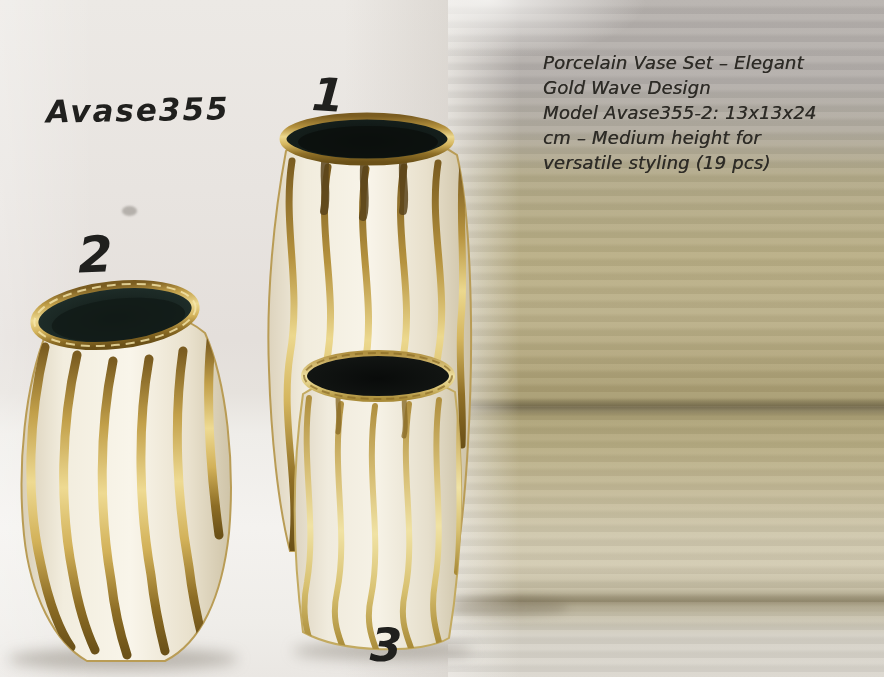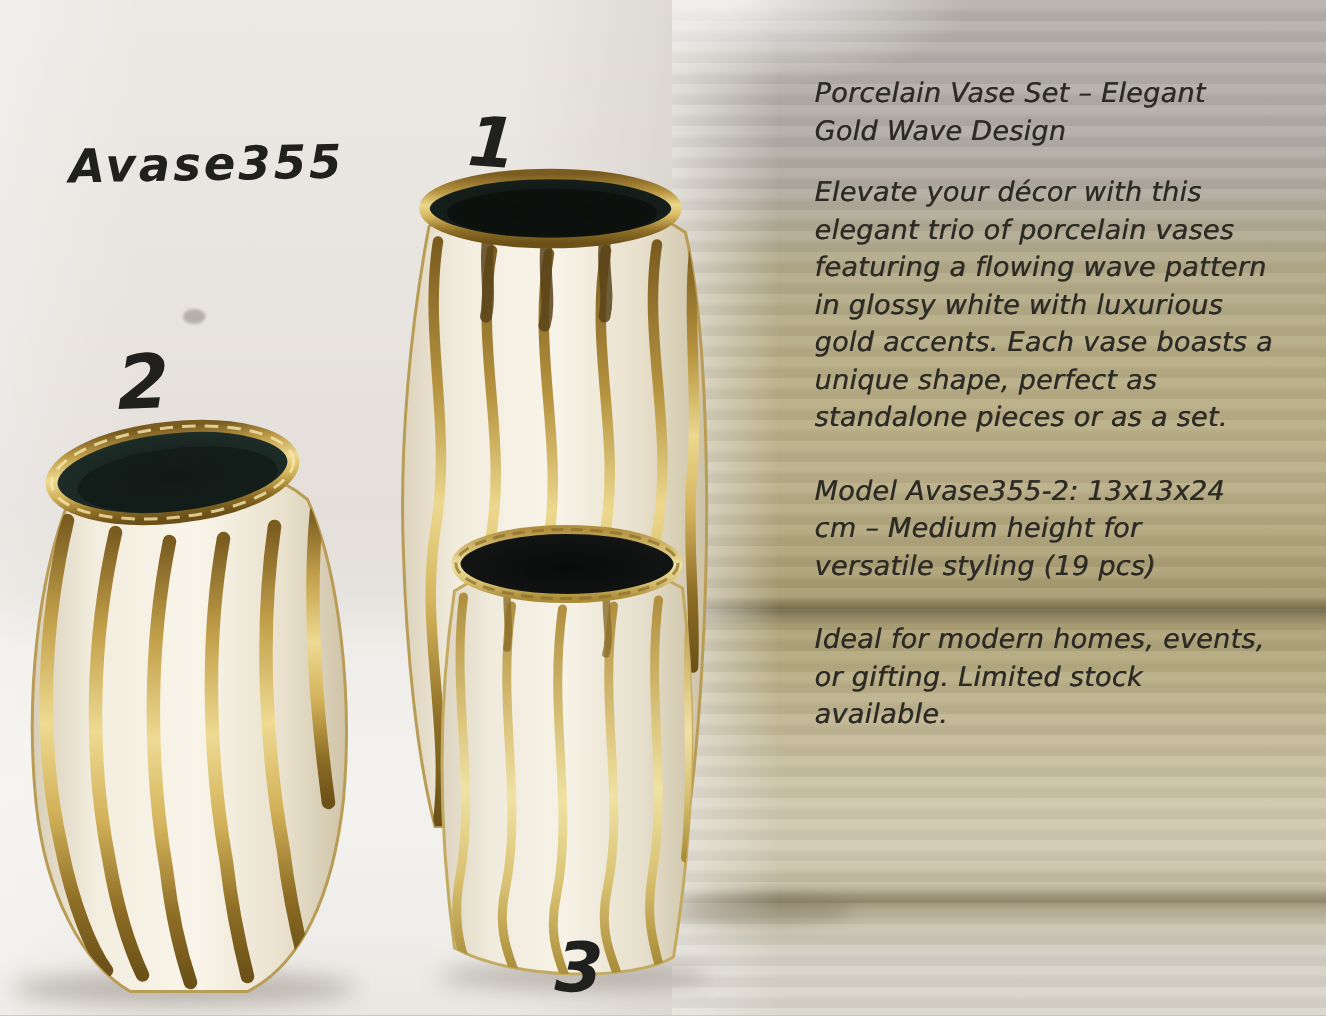--- a/index.html
+++ b/index.html
@@ -83,21 +83,21 @@
   .num-3 { left:370px; top:618px; font-size:46px; transform:rotate(2deg); }
 
   
   .desc {
     position:absolute; left:543px; top:50px; width:338px;
     font-family:"DejaVu Sans", sans-serif; font-style:italic;
     font-size:18px; line-height:25px; letter-spacing:0.2px;
     color:#2c2a25; text-shadow:0.4px 0 0 rgba(44,42,37,0.75);
   }
   .desc .block { white-space:pre-line; margin-bottom:24px; }
-  .desc .block.no-gap { margin-bottom:16px; }
+  .desc .block.no-gap { margin-bottom:0; }
 </style>
 </head>
 <body>
 
 <div class="canvas">
 
   <div class="photo-bg"></div>
   <div class="wall-edge"></div>
   <div class="wall-spot"></div>
 
@@ -240,28 +240,18 @@
   </svg>
 
   <div class="hand product-code">Avase355</div>
   <div class="hand num num-1">1</div>
   <div class="hand num num-2">2</div>
   <div class="hand num num-3">3</div>
 
   <div class="desc">
     <div class="block no-gap">Porcelain Vase Set – Elegant
 Gold Wave Design</div>
-    <div class="block">Elevate your décor with this
-elegant trio of porcelain vases
-featuring a flowing wave pattern
-in glossy white with luxurious
-gold accents. Each vase boasts a
-unique shape, perfect as
-standalone pieces or as a set.</div>
     <div class="block">Model Avase355-2: 13x13x24
 cm – Medium height for
 versatile styling (19 pcs)</div>
-    <div class="block">Ideal for modern homes, events,
-or gifting. Limited stock
-available.</div>
   </div>
 
 </div>
 
 </body></html>

